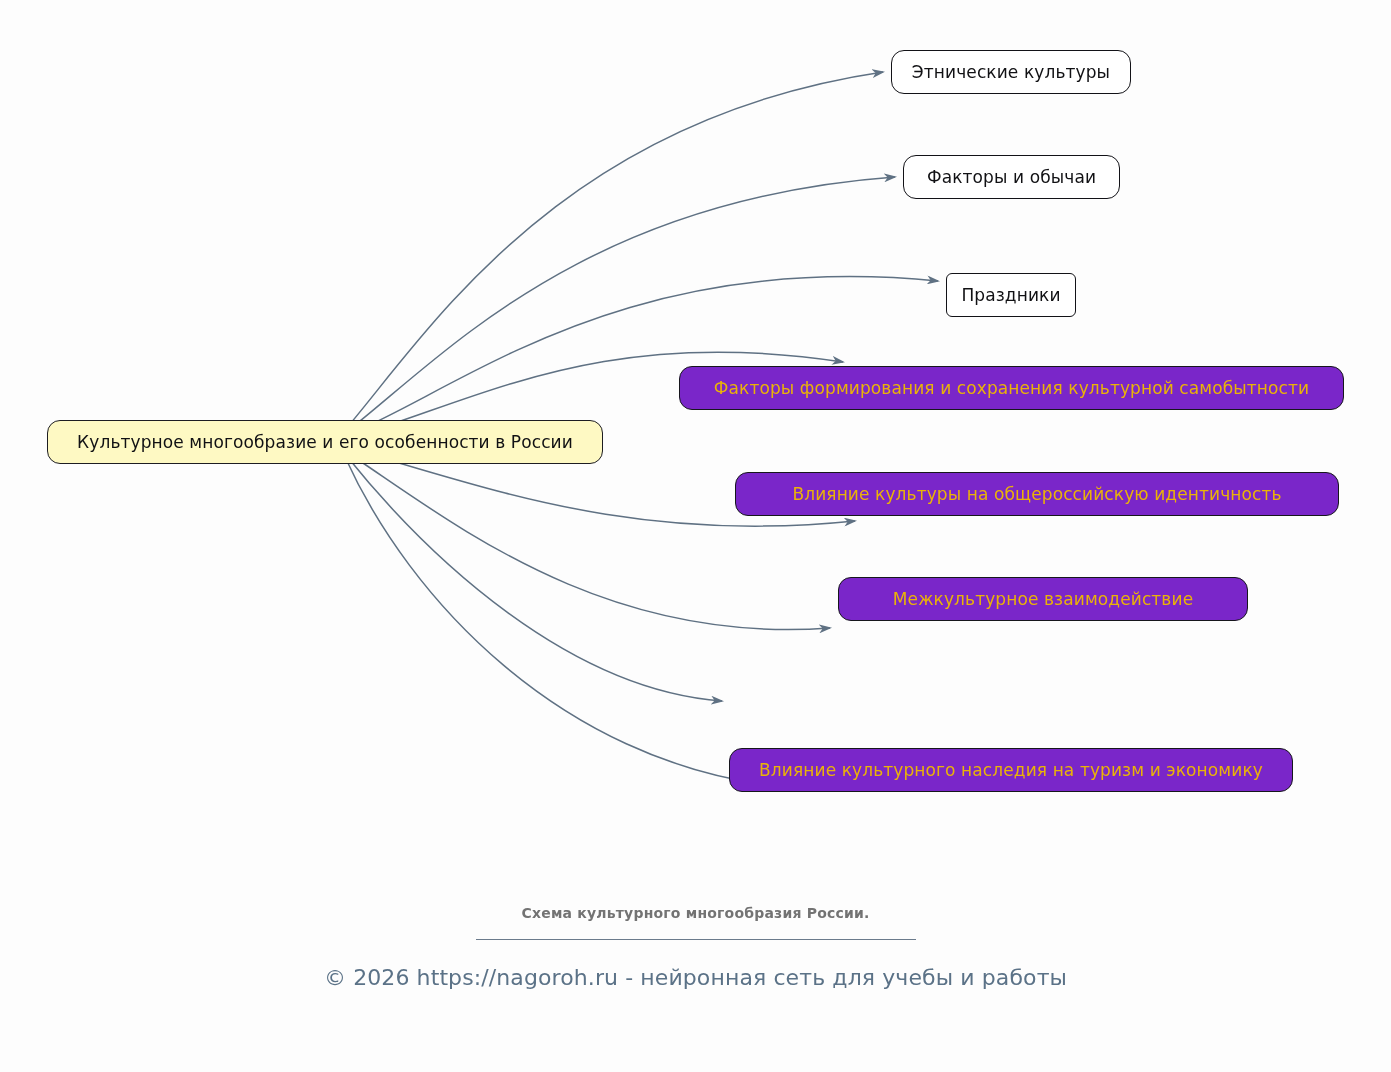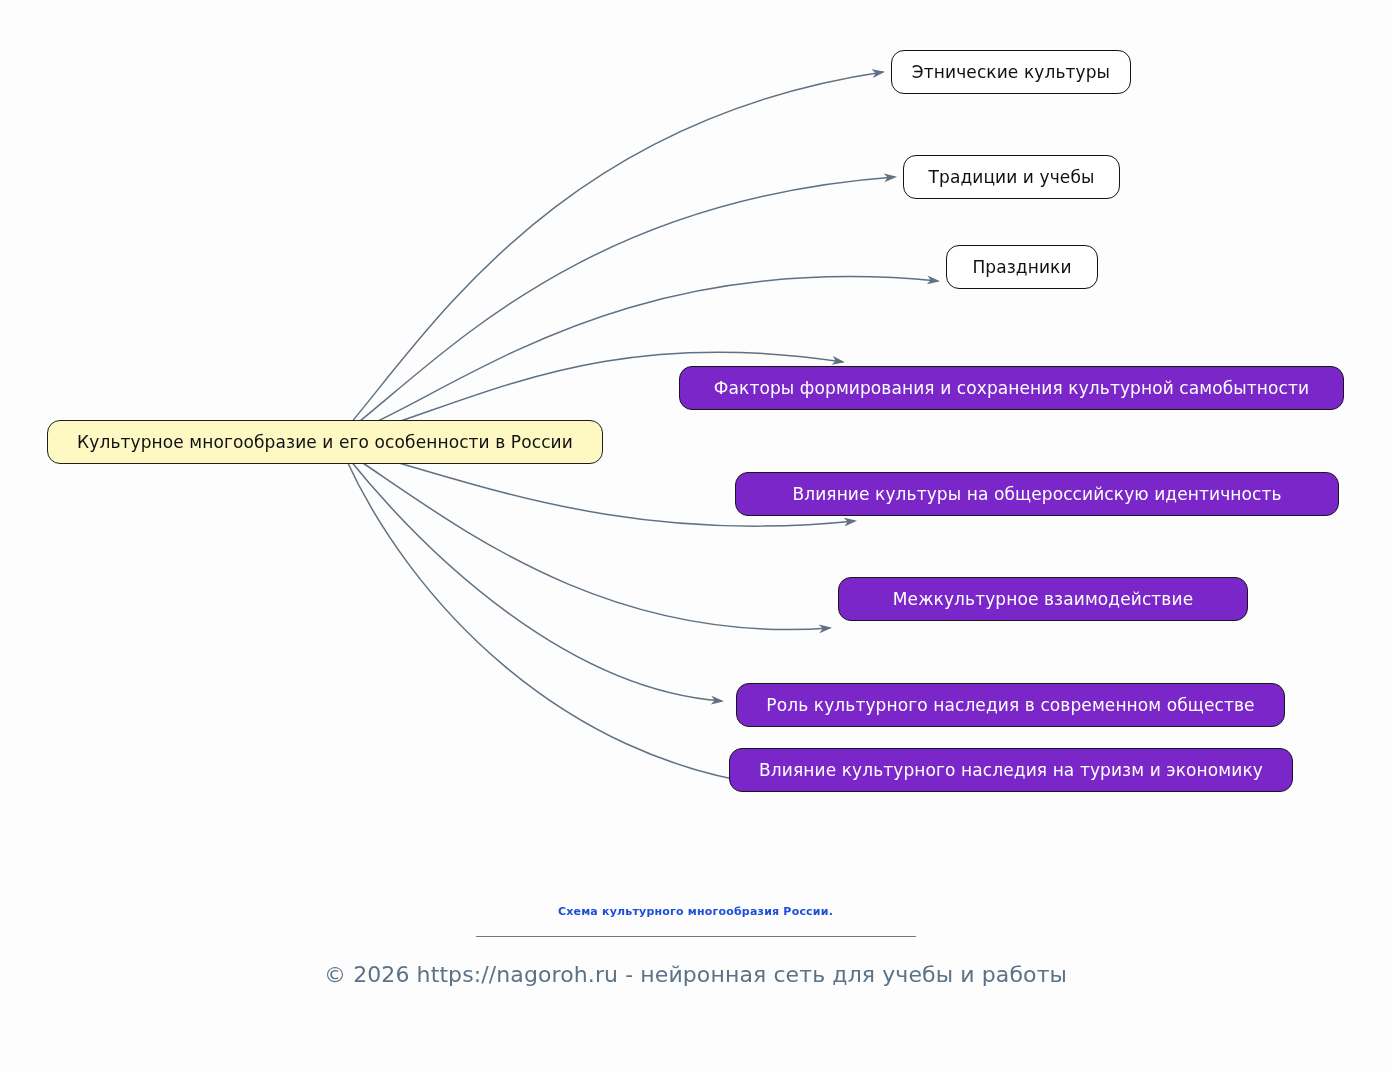--- a/index.html
+++ b/index.html
@@ -45,34 +45,34 @@
   }
   .node.plain {
     background: #ffffff;
     border: 1.3px solid #121217;
     color: #111114;
     border-radius: 13px;
   }
   .node.accent {
     background: #7a26c9;
     border: 1.3px solid #16161c;
-    color: #ffffff;
+    color: #eab308;
     border-radius: 13px;
   }
   #caption-block {
     position: absolute;
     left: 0;
     top: 905px;
     width: 1391px;
     text-align: center;
   }
   #caption-title {
-    font-size: 11px;
+    font-size: 14px;
     font-weight: bold;
-    color: #1d4ed8;
+    color: #737373;
     letter-spacing: 0.2px;
   }
   #caption-rule {
     width: 440px;
     height: 1px;
     margin: 18px auto 0 auto;
     background: #6b7b8c;
   }
   #footer-text {
     margin-top: 25px;
@@ -106,42 +106,39 @@
 
   <div class="node root" style="left:47px; top:420px; width:556px;">
     <span>Культурное многообразие и его особенности в России</span>
   </div>
 
   <div class="node plain" style="left:891px; top:50px; width:240px;">
     <span>Этнические культуры</span>
   </div>
 
   <div class="node plain" style="left:903px; top:155px; width:217px;">
-    <span>Традиции и учебы</span>
+    <span>Факторы и обычаи</span>
   </div>
 
-  <div class="node plain" style="left:946px; top:245px; width:152px;">
+  <div class="node plain" style="left:946px; top:273px; width:130px;border-radius:6px;">
     <span>Праздники</span>
   </div>
 
   <div class="node accent" style="left:679px; top:366px; width:665px;">
     <span>Факторы формирования и сохранения культурной самобытности</span>
   </div>
 
   <div class="node accent" style="left:735px; top:472px; width:604px;">
     <span>Влияние культуры на общероссийскую идентичность</span>
   </div>
 
   <div class="node accent" style="left:838px; top:577px; width:410px;">
     <span>Межкультурное взаимодействие</span>
   </div>
 
-  <div class="node accent" style="left:736px; top:683px; width:549px;">
-    <span>Роль культурного наследия в современном обществе</span>
-  </div>
 
   <div class="node accent" style="left:729px; top:748px; width:564px;">
     <span>Влияние культурного наследия на туризм и экономику</span>
   </div>
 
   <div id="caption-block">
     <div id="caption-title">Схема культурного многообразия России.</div>
     <div id="caption-rule"></div>
     <div id="footer-text">© 2026 https://nagoroh.ru - нейронная сеть для учебы и работы</div>
   </div>

